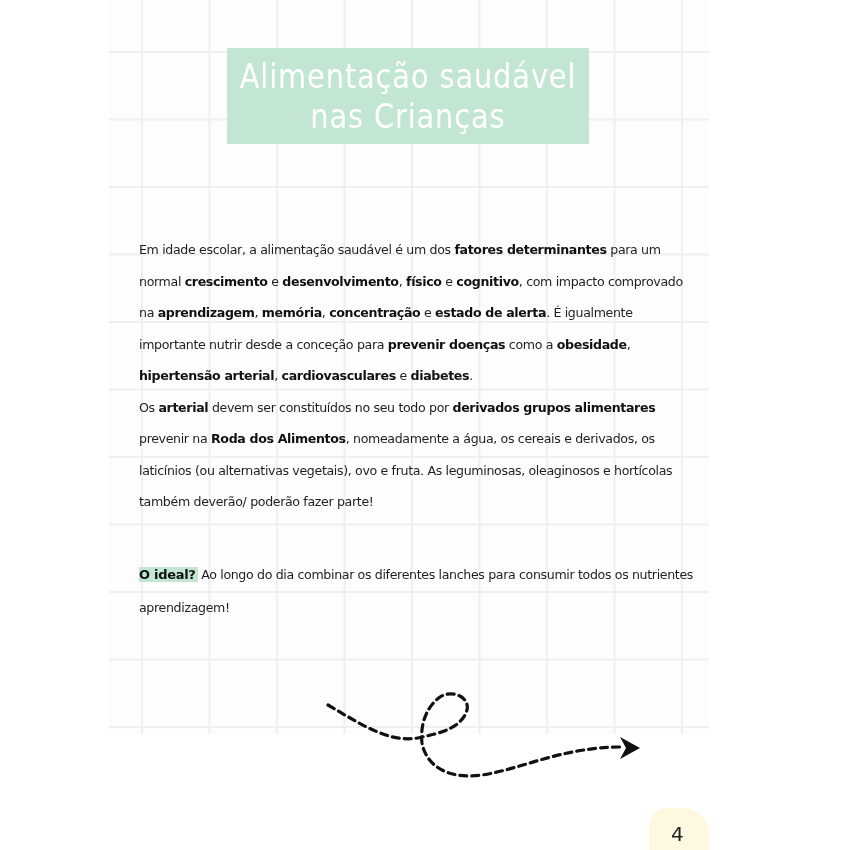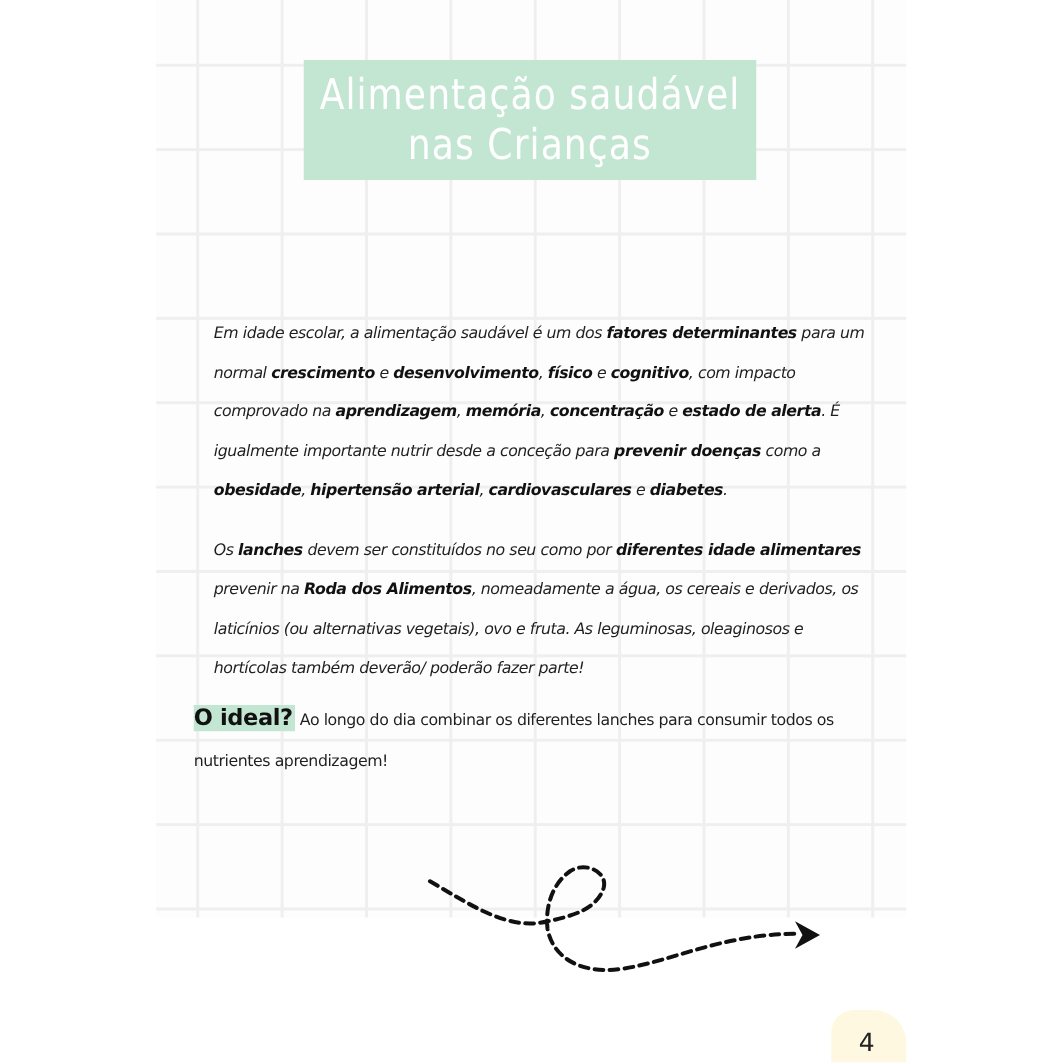--- a/index.html
+++ b/index.html
@@ -9,21 +9,21 @@
     }
     body {
       width: 850px;
       height: 850px;
       position: relative;
       overflow: hidden;
       font-family: "Liberation Sans", "DejaVu Sans", sans-serif;
     }
     .page {
       position: absolute;
-      left: 125px;
+      left: 109px;
       top: 0;
       width: 600px;
       height: 734px;
       background-color: #fdfdfd;
       background-image:
         linear-gradient(to right, #efefef 2px, transparent 2px),
         linear-gradient(to bottom, #efefef 2px, transparent 2px);
       background-size: 67.5px 67.5px;
       background-position: 32px 51px;
     }
@@ -54,42 +54,41 @@
       left: 30px;
       top: 234px;
       width: 560px;
       font-size: 12.6px;
       color: #1f1f1f;
       line-height: 31.5px;
       font-family: "DejaVu Sans", sans-serif;
       letter-spacing: -0.35px;
     }
     .body-text p {
-      margin: 16px;
-      font-style: italic;
+      margin: 0;
     }
     .body-text b {
       font-weight: bold;
       color: #111;
     }
     .ideal-block {
       position: absolute;
       left: 30px;
       top: 558px;
       width: 560px;
       font-size: 12.6px;
       color: #1f1f1f;
       line-height: 33px;
       font-family: "DejaVu Sans", sans-serif;
       letter-spacing: -0.35px;
     }
     .ideal-label {
       background: #c3e6d3;
       font-weight: bold;
-      font-size: 18px;
+      font-size: 13px;
       color: #111;
       padding: 0 2px 0 0;
       letter-spacing: -0.3px;
     }
     .arrow {
       position: absolute;
       left: 213px;
       top: 685px;
       width: 330px;
       height: 100px;
@@ -117,21 +116,21 @@
 
 <div class="page">
 
   <div class="title-box">
     <div class="title-line">Alimentação saudável</div>
     <div class="title-line">nas Crianças</div>
   </div>
 
   <div class="body-text">
     <p><span>Em idade escolar, a alimentação saudável é um dos </span><b>fatores determinantes</b><span> para um normal </span><b>crescimento</b><span> e </span><b>desenvolvimento</b><span>, </span><b>físico</b><span> e </span><b>cognitivo</b><span>, com impacto comprovado na </span><b>aprendizagem</b><span>, </span><b>memória</b><span>, </span><b>concentração</b><span> e </span><b>estado de alerta</b><span>. É igualmente importante nutrir desde a conceção para </span><b>prevenir doenças</b><span> como a </span><b>obesidade</b><span>, </span><b>hipertensão arterial</b><span>, </span><b>cardiovasculares</b><span> e </span><b>diabetes</b><span>.</span></p>
-    <p><span>Os </span><b>lanches</b><span> devem ser constituídos no seu como por </span><b>diferentes idade alimentares</b><span> prevenir na </span><b>Roda dos Alimentos</b><span>, nomeadamente a água, os cereais e derivados, os laticínios (ou alternativas vegetais), ovo e fruta. As leguminosas, oleaginosos e hortícolas também deverão/ poderão fazer parte!</span></p>
+    <p><span>Os </span><b>arterial</b><span> devem ser constituídos no seu todo por </span><b>derivados grupos alimentares</b><span> prevenir na </span><b>Roda dos Alimentos</b><span>, nomeadamente a água, os cereais e derivados, os laticínios (ou alternativas vegetais), ovo e fruta. As leguminosas, oleaginosos e hortícolas também deverão/ poderão fazer parte!</span></p>
   </div>
 
   <div class="ideal-block">
     <span class="ideal-label">O ideal?</span><span> Ao longo do dia combinar os diferentes lanches para consumir todos os nutrientes aprendizagem!</span>
   </div>
 
   <svg class="arrow" viewBox="0 0 330 100" xmlns="http://www.w3.org/2000/svg">
     <path d="M 6 20 C 40 40, 70 60, 100 52 C 120 48, 140 42, 145 25 C 148 12, 130 4, 118 12 C 104 22, 98 40, 100 58 C 104 80, 125 95, 160 90 C 200 84, 240 62, 300 62" fill="none" stroke="#111" stroke-width="3.2" stroke-dasharray="7 5" stroke-linecap="round"></path>
     <polygon points="298,52 318,63 298,74 304,63" fill="#111"></polygon>
   </svg>

